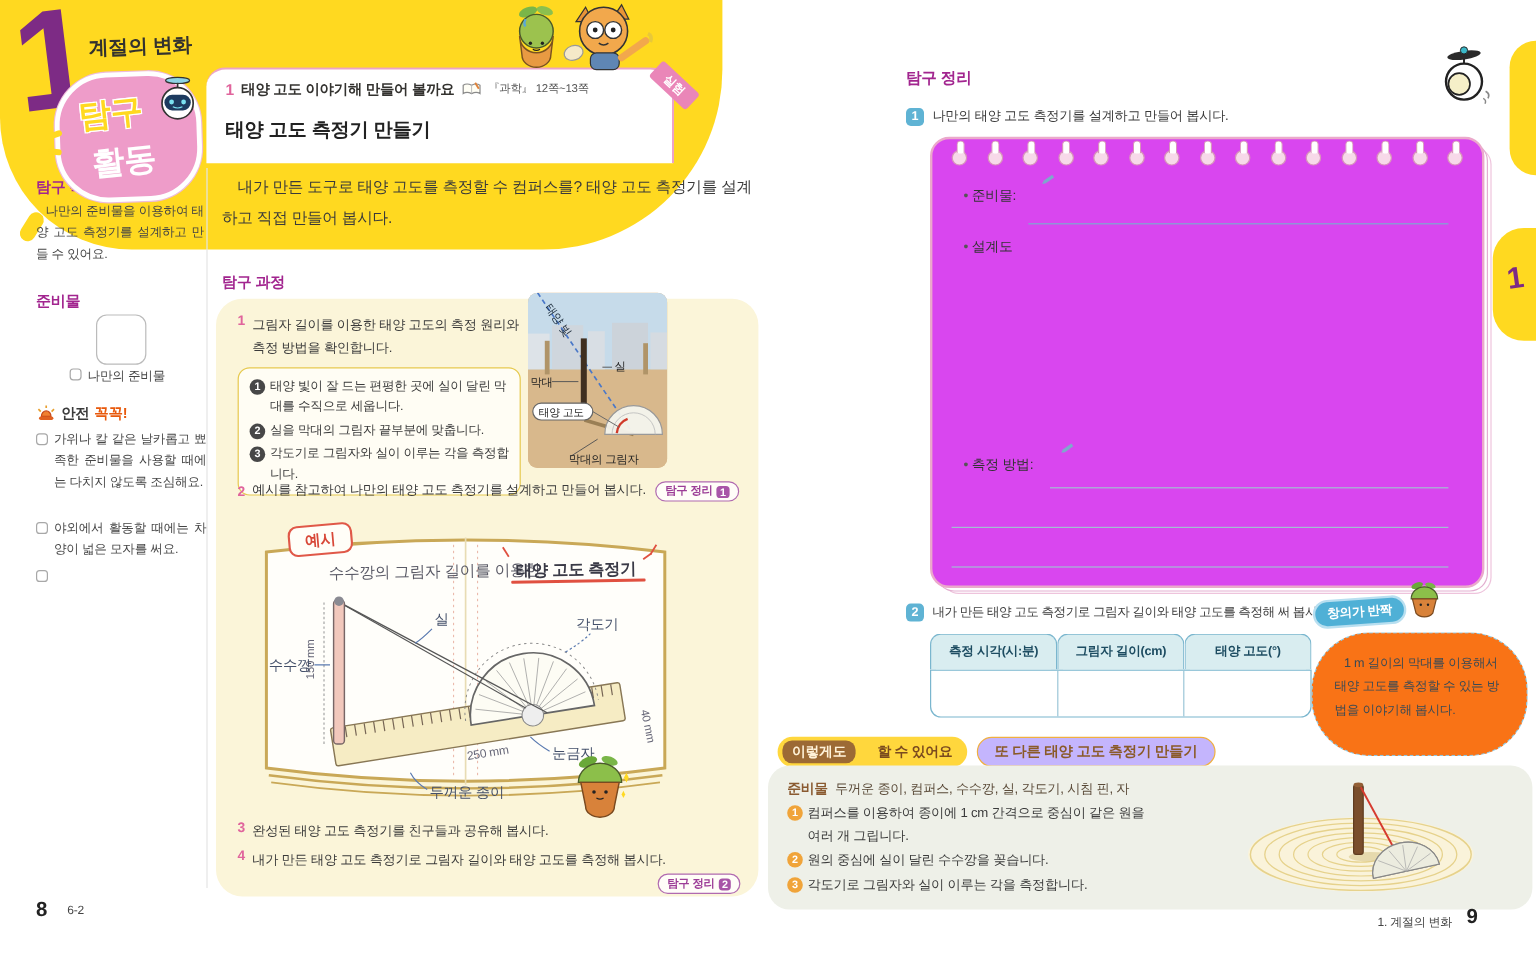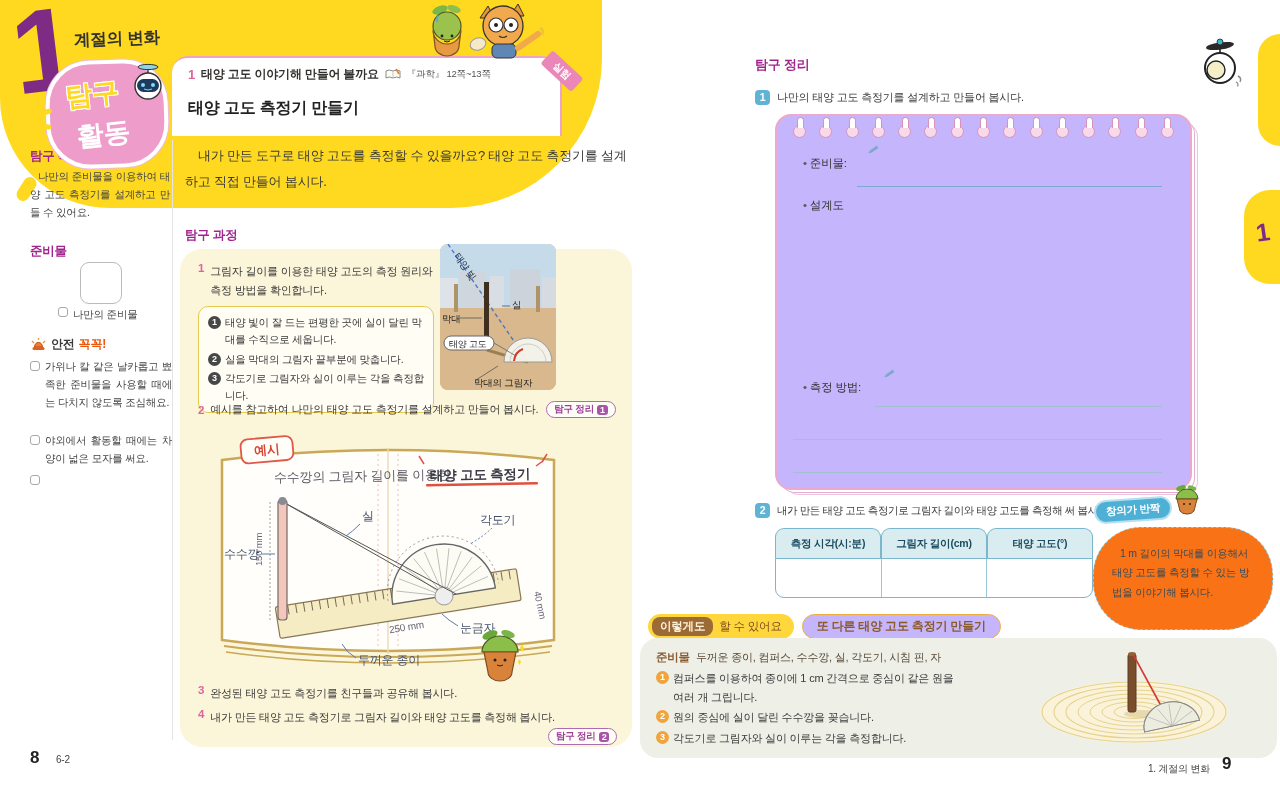--- a/index.html
+++ b/index.html
@@ -96,21 +96,21 @@
       <line x1="22" y1="7" x2="22" y2="11" stroke="#333" stroke-width="1.4"></line>
       <circle cx="22" cy="24" r="13" fill="#fff" stroke="#333" stroke-width="1.4"></circle>
       <rect x="11" y="17" width="22" height="13" rx="6.5" fill="#1d3a5f"></rect>
       <circle cx="17" cy="23" r="2" fill="#7ae0f0"></circle>
         <circle cx="27" cy="23" r="2" fill="#7ae0f0"></circle>
       <path d="M18,27 Q22,29 26,27" stroke="#7ae0f0" stroke-width="1" fill="none"></path>
     </svg>
 
     <div class="abs" style="left:172px;top:140px;height:600px;border-left:1px solid #e4e4e4;"></div>
 
-    <div class="abs body-txt" style="left:185px;top:143px;width:443px;font-size:13px;line-height:2.0;text-indent:13px;color:#3a3a3a;">내가 만든 도구로 태양 고도를 측정할 수 있을까요? 태양 고도 측정기를 설계하고 직접 만들어 봅시다.</div>
+    <div class="abs body-txt" style="left:185px;top:143px;width:443px;font-size:13px;line-height:2.0;text-indent:13px;color:#3a3a3a;">내가 만든 도구로 태양 고도를 측정할 수 컴퍼스를? 태양 고도 측정기를 설계하고 직접 만들어 봅시다.</div>
 
     <div class="abs h-purple" style="left:30px;top:148px;">탐구 목표</div>
     <div class="abs sidebar-txt" style="left:30px;top:168px;width:140px;text-indent:8px;">나만의 준비물을 이용하여 태양 고도 측정기를 설계하고 만들 수 있어요.</div>
     <div class="abs h-purple" style="left:30px;top:243px;">준비물</div>
     <div class="abs" style="left:80px;top:262px;width:42px;height:42px;border:1px solid #bbb;border-radius:9px;background:#fff;"></div>
     <div class="abs flexrow" style="left:58px;top:306px;">
       <span class="cb" style="margin-top:1px;"></span>
       <span class="sidebar-txt">나만의 준비물</span>
     </div>
 
@@ -309,21 +309,21 @@
       <path d="M44,44 q3,1.5 1.5,4.5" stroke="#888" stroke-width="1.2" fill="none"></path>
     </svg>
 
     <div class="abs h-purple" style="left:115px;top:56px;font-size:13px;">탐구 정리</div>
 
     <div class="abs flexrow" style="left:115px;top:88px;align-items:center;">
       <span class="qchip">1</span>
       <span class="body-txt" style="white-space:nowrap;">나만의 태양 고도 측정기를 설계하고 만들어 봅시다.</span>
     </div>
 
-    <div class="abs" style="left:135px;top:114px;width:417px;height:376px;background:#c4b5fd;border:2px solid #eba9cb;border-radius:16px;box-shadow:4px 4px 0 -2px #fff,4px 4px 0 -1px #e3aed0,8px 7px 0 -3px #fff,8px 7px 0 -2px #eec3dc;">
+    <div class="abs" style="left:135px;top:114px;width:462px;height:376px;background:#d946ef;border:2px solid #eba9cb;border-radius:16px;box-shadow:4px 4px 0 -2px #fff,4px 4px 0 -1px #e3aed0,8px 7px 0 -3px #fff,8px 7px 0 -2px #eec3dc;">
       <div style="position:absolute;left:16px;right:16px;top:9px;display:flex;justify-content:space-between;">
         <span class="ring"></span>
           <span class="ring"></span>
           <span class="ring"></span>
           <span class="ring"></span>
           <span class="ring"></span>
           <span class="ring"></span>
           <span class="ring"></span>
           <span class="ring"></span>
           <span class="ring"></span>
@@ -376,21 +376,21 @@
       <circle cx="12" cy="20" r="1" fill="#222"></circle>
         <circle cx="18" cy="20" r="1" fill="#222"></circle>
     </svg>
     <div class="abs" style="left:453px;top:527px;width:180px;height:103px;border:1.6px dashed #90c8e0;border-radius:48px;background:#f97316;padding:16px 16px 0 18px;">
       <div style="font-size:10.5px;color:#3a4a55;line-height:1.85;text-indent:8px;">1 m 길이의 막대를 이용해서 태양 고도를 측정할 수 있는 방법을 이야기해 봅시다.</div>
     </div>
 
     <div class="abs flexrow" style="left:8px;top:614px;align-items:center;gap:8px;text-align:right;">
       <div style="background:#ffd73d;border-radius:14px;padding:3px 12px 3px 4px;display:flex;align-items:center;gap:6px;">
         <span style="background:#9c6a35;color:#fff2d8;font-size:11.5px;font-weight:800;padding:2px 8px;border-radius:8px;">이렇게도</span>
-        <span style="color:#7a4a1f;font-size:11.5px;font-weight:400;">할 수 있어요</span>
+        <span style="color:#7a4a1f;font-size:11.5px;font-weight:700;margin-left:12px;">할 수 있어요</span>
       </div>
       <div style="background:#c4b5fd;border:1.6px solid #f0b040;border-radius:14px;padding:3px 14px;color:#8a5a28;font-size:12px;font-weight:800;white-space:nowrap;">또 다른 태양 고도 측정기 만들기</div>
     </div>
 
     <div class="abs" style="left:0px;top:638px;width:637px;height:120px;background:#eef0e8;border-radius:18px;padding:12px 16px;">
       <div class="flexrow" style="align-items:baseline;gap:6px;margin-bottom:4px;">
         <span style="color:#8a5a30;font-weight:800;font-size:11.5px;">준비물</span>
         <span style="color:#5a4a38;font-size:11px;">두꺼운 종이, 컴퍼스, 수수깡, 실, 각도기, 시침 핀, 자</span>
       </div>
       <div class="flexrow" style="width:310px;margin-bottom:2px;">

